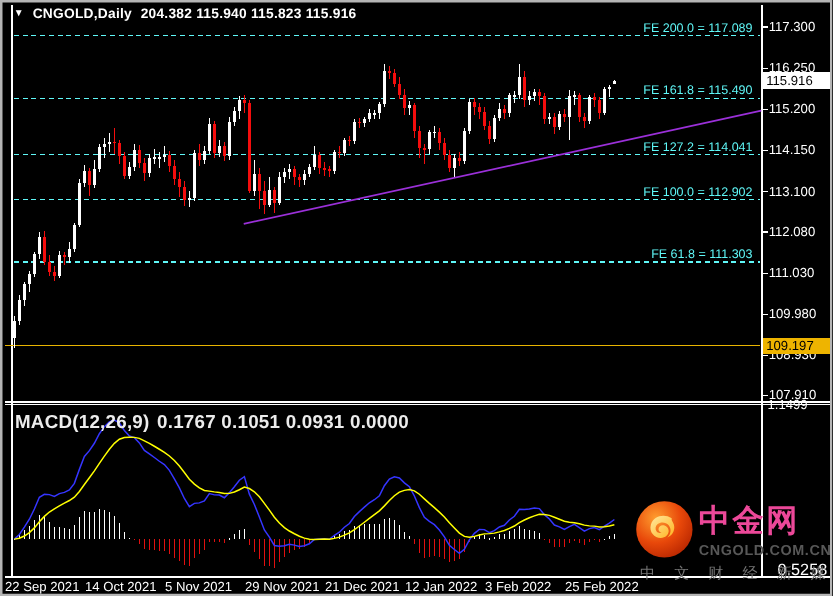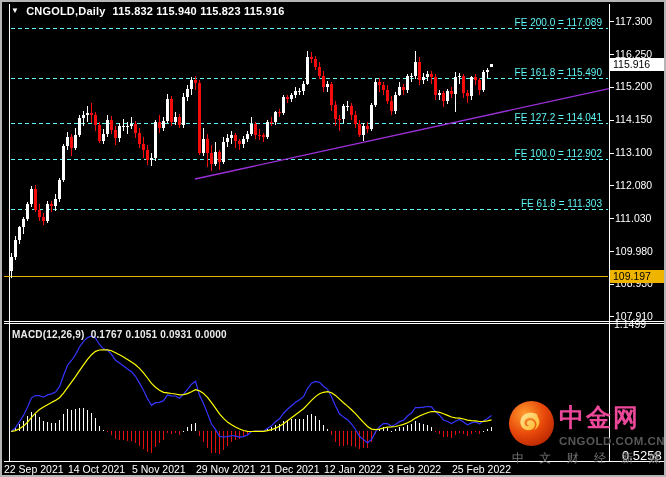--- a/index.html
+++ b/index.html
@@ -10,21 +10,21 @@
     font-family:"Liberation Sans","DejaVu Sans",sans-serif;
   }
   .titlebar{
     position:absolute;left:9px;top:3px;display:flex;align-items:center;gap:7px;
     color:#fff;font-size:11px;font-weight:bold;letter-spacing:.2px;white-space:nowrap;z-index:5;
   }
   .titlebar .tri{font-size:8px;line-height:10px;}
   #plot{position:absolute;left:0;top:0;shape-rendering:crispEdges;}
   #plot text{font-family:"Liberation Sans","DejaVu Sans",sans-serif;}
   .macd-row{
-    position:absolute;left:10px;top:327px;color:#ececec;font-size:10px;
+    position:absolute;left:10px;top:327px;color:#ececec;font-size:15px;
     font-weight:bold;letter-spacing:.2px;white-space:nowrap;z-index:5;
   }
   .macd-row .vals{margin-left:6px;font-weight:bold;}
   .scale-top{position:absolute;left:612px;top:316px;color:#fff;font-size:10.5px;z-index:5;}
   .scale-bottom{position:absolute;left:620px;top:446px;color:#fff;font-size:13px;z-index:5;}
   .watermark{
     position:absolute;left:506px;top:398px;width:160px;z-index:6;pointer-events:none;
   }
   .wm-top{display:flex;align-items:flex-start;}
   .wm-logo{width:47px;height:47px;flex:0 0 47px;}
@@ -37,21 +37,21 @@
   .wm-tagline{color:#747474;font-size:12px;letter-spacing:6px;margin-top:3px;margin-left:4px;white-space:nowrap;}
 </style>
 </head>
 <body>
 
 <div class="window">
 
   <div class="titlebar">
     <span class="tri">▼</span>
     <span>CNGOLD,Daily</span>
-    <span>115.832 115.940 115.823 115.916</span>
+    <span>204.382 115.940 115.823 115.916</span>
   </div>
 
   <svg id="plot" width="666" height="477">
       <g>
         <line x1="7.5" y1="2" x2="7.5" y2="459" stroke="#fff"></line>
         <line x1="2" y1="319.5" x2="664" y2="319.5" stroke="#fff"></line>
         <line x1="2" y1="321.5" x2="664" y2="321.5" stroke="#fff"></line>
         <line x1="2" y1="459.5" x2="664" y2="459.5" stroke="#fff"></line>
         <line x1="607.5" y1="2" x2="607.5" y2="459" stroke="#fff"></line>
       </g>

